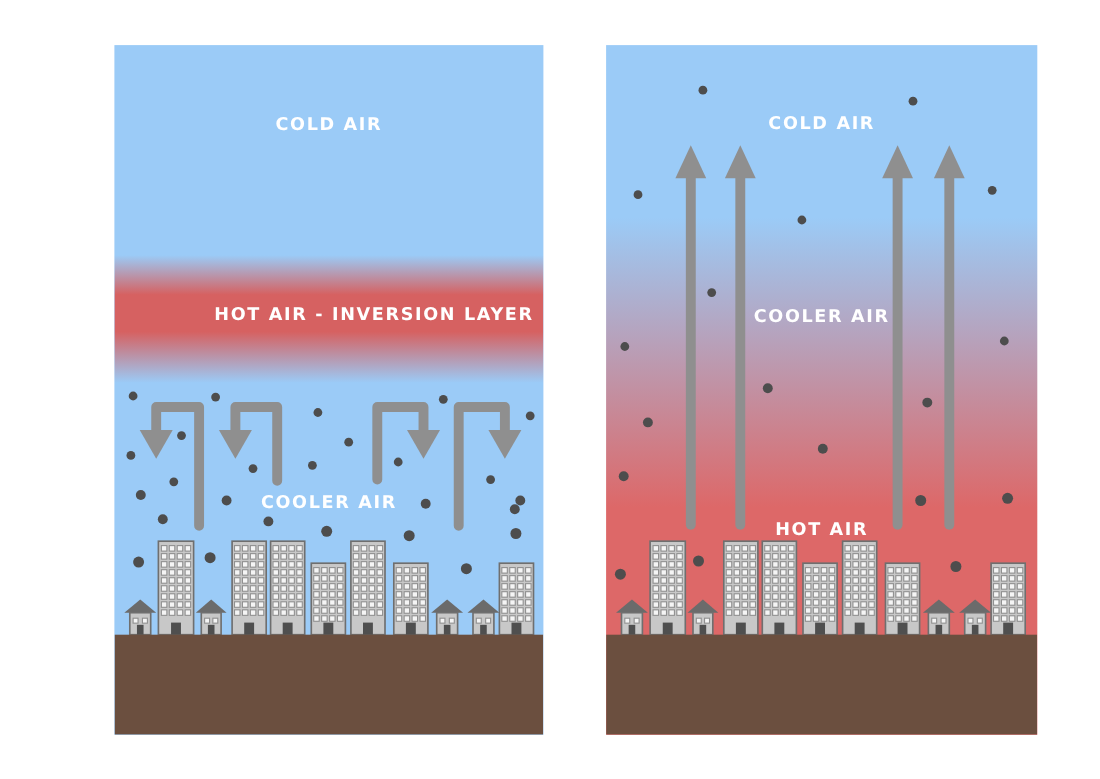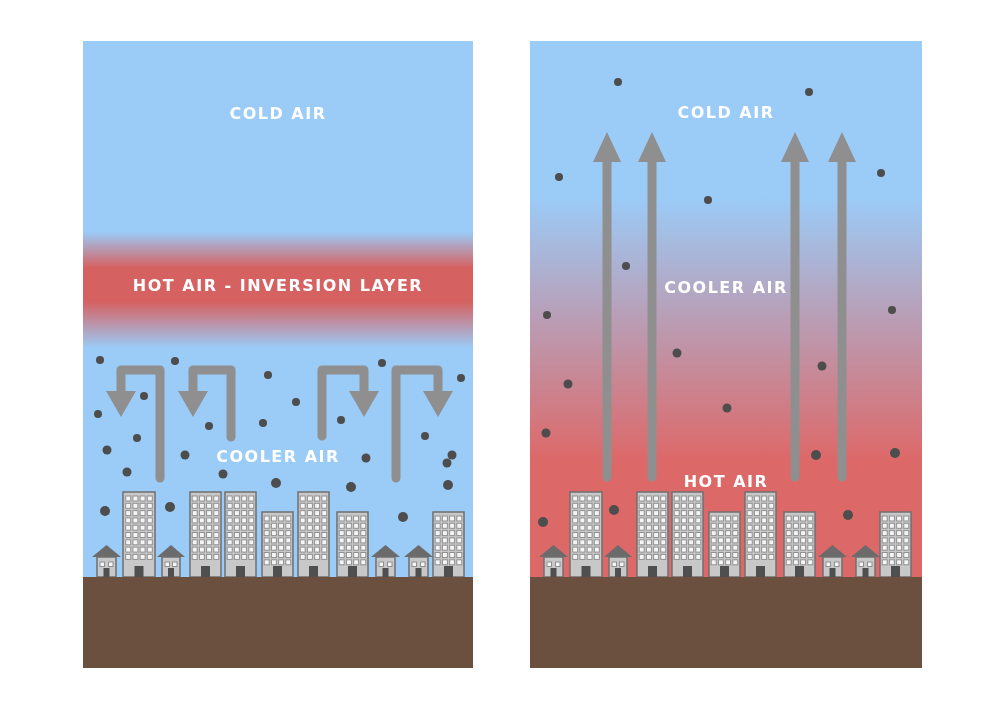--- a/index.html
+++ b/index.html
@@ -2,21 +2,21 @@
 <html><head>
 <meta charset="utf-8">
 <style>
   html,body{margin:0;padding:0;}
   body{
     width:1000px;height:708px;
     background:#ffffff;
     font-family:"DejaVu Sans","Liberation Sans",sans-serif;
     position:relative;overflow:hidden;
   }
-  .canvas{position:absolute;inset:0;}
+  .canvas{position:absolute;inset:0;margin-left:21px;}
   .panel{
     position:absolute;top:41px;height:627px;
     overflow:hidden;
   }
   #left-panel{left:83px;width:390px;}
   #right-panel{left:530px;width:392px;}
   .band{
     position:absolute;left:0;width:100%;
     top:191px;height:116px;
   }
@@ -333,21 +333,21 @@
         <rect x="366.6" y="511.5" width="5" height="5" fill="#F5F5F5" stroke="#909090" stroke-width="1"></rect>
         <rect x="373.8" y="511.5" width="5" height="5" fill="#F5F5F5" stroke="#909090" stroke-width="1"></rect>
         <rect x="352.2" y="518.8" width="5" height="5" fill="#F5F5F5" stroke="#909090" stroke-width="1"></rect>
         <rect x="359.4" y="518.8" width="5" height="5" fill="#F5F5F5" stroke="#909090" stroke-width="1"></rect>
         <rect x="366.6" y="518.8" width="5" height="5" fill="#F5F5F5" stroke="#909090" stroke-width="1"></rect>
         <rect x="373.8" y="518.8" width="5" height="5" fill="#F5F5F5" stroke="#909090" stroke-width="1"></rect>
         <rect x="361" y="525" width="9" height="11" fill="#4F4F4F"></rect>
         <rect x="0" y="536" width="390" height="91" fill="#6B4F3F"></rect>
       </svg>
     <div class="lbl" style="top: 72px; color: rgb(255, 255, 255);">COLD AIR</div>
-    <div class="lbl" style="top: 244px; color: rgb(255, 255, 255);">HOT AIR - INVERSION LAYER</div>
+    <div class="lbl" style="top: 244px; color: rgb(255, 255, 255); padding-left: 41px;">HOT AIR - INVERSION LAYER</div>
     <div class="lbl" style="top: 415px; color: rgb(255, 255, 255);">COOLER AIR</div>
   </section>
 
   <section class="panel" id="right-panel" style="background: linear-gradient(rgb(155, 203, 247) 0%, rgb(155, 203, 247) 25%, rgb(221, 104, 104) 67%, rgb(221, 104, 104) 100%);">
     <svg id="right-svg" width="392" height="627" viewBox="0 0 392 627">
         <circle cx="88" cy="41" r="4" fill="#4D4D4D"></circle>
         <circle cx="279" cy="51" r="4" fill="#4D4D4D"></circle>
         <circle cx="29" cy="136" r="4" fill="#4D4D4D"></circle>
         <circle cx="351" cy="132" r="4" fill="#4D4D4D"></circle>
         <circle cx="178" cy="159" r="4" fill="#4D4D4D"></circle>

